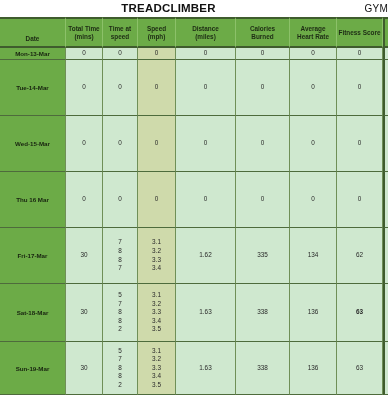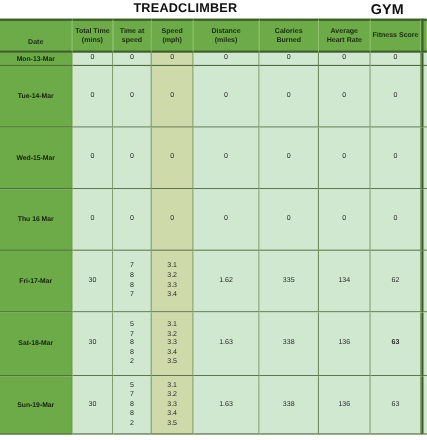--- a/index.html
+++ b/index.html
@@ -35,23 +35,23 @@
     width: 337px;
     text-align: center;
     font-size: 11.5px;
     font-weight: bold;
     color: #111111;
     letter-spacing: 0.2px;
     line-height: 17px;
   }
   .title-gym {
     width: 51px;
-    text-align: left;
-    font-size: 13px;
-    font-weight: bold;
+    text-align: right;
+    font-size: 10px;
+    font-weight: normal;
     color: #111111;
     letter-spacing: 0.2px;
     line-height: 17px;
   }
 
   
   table.grid {
     border-collapse: separate;
     border-spacing: 0;
     width: 388px;

